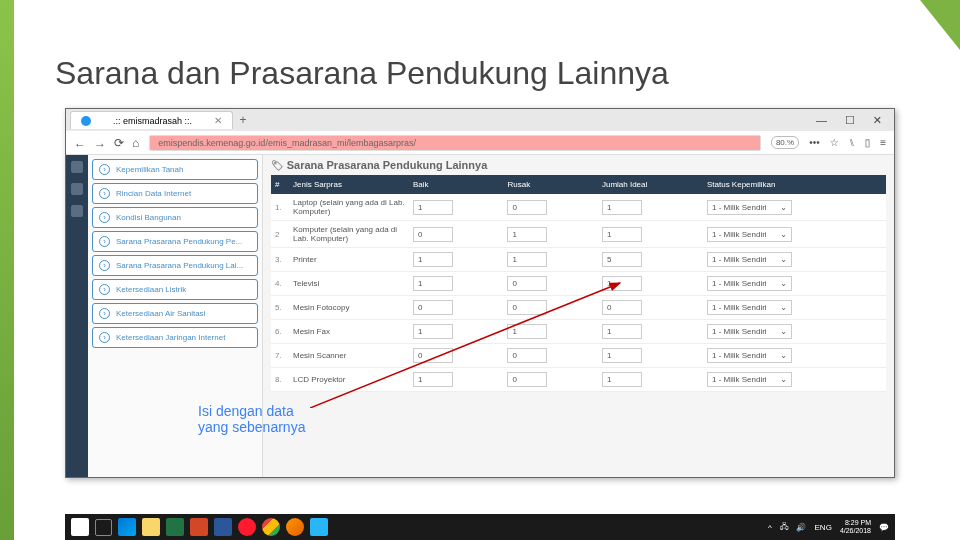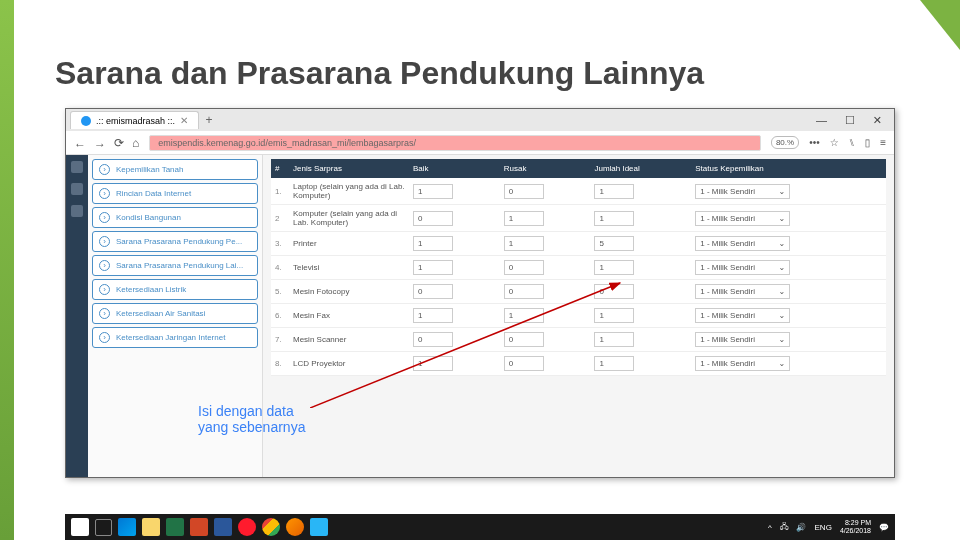--- a/index.html
+++ b/index.html
@@ -1,22 +1,22 @@
 <!DOCTYPE html>
 <html><head>
 <meta charset="utf-8">
 <style>
 *{margin:0;padding:0;box-sizing:border-box;font-family:Arial,sans-serif}
 body{width:960px;height:540px;background:#fff;position:relative;overflow:hidden}
-.slide-title{position:absolute;top:55px;left:55px;font-size:32px;color:#444;font-weight:700}
+.slide-title{position:absolute;top:55px;left:55px;font-size:32px;color:#444;font-weight:400}
 .green-accent{position:absolute;left:0;top:0;width:14px;height:100%;background:linear-gradient(to bottom,#8bc34a 0%,#689f38 100%)}
 .green-triangle{position:absolute;right:0;top:0;width:0;height:0;border-left:40px solid transparent;border-top:50px solid #7cb342}
 .browser{position:absolute;top:108px;left:65px;width:830px;height:370px;border:1px solid #666;background:#f9f9f9;box-shadow:2px 2px 6px rgba(0,0,0,.3)}
 .tab-bar{height:22px;background:#e8e8e8;display:flex;align-items:center;font-size:9px}
-.tab{background:#fff;border:1px solid #ccc;border-bottom:none;padding:3px 10px;display:flex;align-items:center;gap:5px;margin-left:4px;border-radius:3px 3px 0 0}
+.tab{background:#fff;border:1px solid #ccc;border-bottom:none;padding:3px 10px;display:flex;align-items:center;gap:22px;margin-left:4px;border-radius:3px 3px 0 0}
 .tab-icon{width:10px;height:10px;background:#2196f3;border-radius:50%}
 .tab-close{font-size:10px;color:#888}
 .tab-add{margin-left:6px;font-size:12px;color:#666}
 .win-ctrl{margin-left:auto;display:flex;gap:18px;padding-right:12px;font-size:11px;color:#444}
 .addr-bar{height:24px;background:#fff;border-bottom:1px solid #ddd;display:flex;align-items:center;padding:0 8px;gap:10px;font-size:10px;color:#555}
 .addr-nav{display:flex;gap:8px;font-size:12px}
 .url-field{flex:1;background:#fca5a5;border:1px solid #ddd;border-radius:2px;padding:2px 8px;font-size:9px;color:#666}
 .addr-icons{display:flex;gap:10px;align-items:center;font-size:10px;color:#555}
 .zoom-badge{border:1px solid #bbb;border-radius:6px;padding:1px 4px;font-size:8px}
 .content{display:flex;height:calc(100% - 46px)}
@@ -26,21 +26,21 @@
 .side-item{border:1px solid #4a8fc7;border-radius:3px;margin-bottom:3px;padding:4px 6px;font-size:8px;color:#4a8fc7;display:flex;align-items:center;gap:6px;background:#fff;cursor:pointer}
 .side-ico{width:11px;height:11px;border:1.5px solid #4a8fc7;border-radius:50%;display:flex;align-items:center;justify-content:center;font-size:8px;line-height:1}
 .main{flex:1;background:#f5f5f5;padding:4px 8px;overflow:hidden}
 .bc-title{font-size:11px;color:#666;font-weight:bold;margin-bottom:4px}
 .bc-tag{font-size:10px;color:#888}
 .section-hdr{font-size:9px;color:#777;margin-bottom:4px}
 table{width:100%;border-collapse:collapse;font-size:8px;background:#fff}
 th{background:#2a3f54;color:#fff;padding:5px 4px;text-align:left;font-weight:normal}
 td{padding:4px;border-bottom:1px solid #eee;vertical-align:middle}
 .inp{border:1px solid #ccc;padding:2px 4px;width:40px;font-size:8px;background:#fff;color:#555}
-.sel{border:1px solid #ccc;padding:2px 4px;width:95px;font-size:8px;background:#fff;color:#555;display:flex;justify-content:space-between;align-items:center}
+.sel{border:1px solid #ccc;padding:2px 4px;width:85px;font-size:8px;background:#fff;color:#555;display:flex;justify-content:space-between;align-items:center}
 .col-num{width:18px;color:#888}
 .col-name{width:120px;color:#555}
 .taskbar{position:absolute;bottom:0;left:65px;width:830px;height:26px;background:#1a1a1a;display:flex;align-items:center;padding:0 6px;gap:6px}
 .tb-ico{width:18px;height:18px;border-radius:2px}
 .tb-start{background:#fff}
 .tb-task{width:17px;height:17px;border:1px solid #888}
 .tb-edge{background:linear-gradient(135deg,#0078d4,#00a4ef)}
 .tb-fold{background:#f9d66c}
 .tb-xl{background:#217346}
 .tb-pp{background:#d24726}
@@ -127,20 +127,21 @@
       <div class="side-item">
           <span class="side-ico">›</span>
           <span>Ketersediaan Air Sanitasi</span>
         </div>
       <div class="side-item">
           <span class="side-ico">›</span>
           <span>Ketersediaan Jaringan Internet</span>
         </div>
     </div>
     <div class="main">
+      <div class="bc-title"><span class="bc-tag">🏷</span> <span>Sarana Prasarana Pendukung Lainnya</span></div>
       <table>
         <thead>
             <tr>
           <th>#</th>
           <th>Jenis Sarpras</th>
           <th>Baik</th>
           <th>Rusak</th>
           <th>Jumlah Ideal</th>
           <th>Status Kepemilikan</th>
         </tr>

